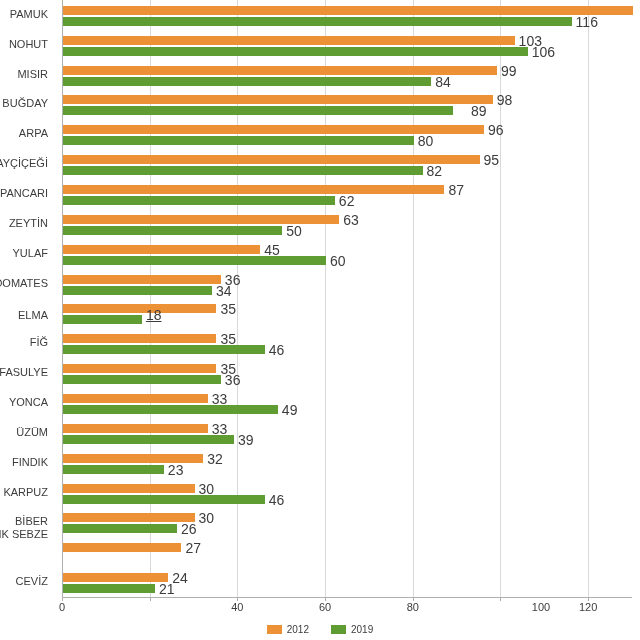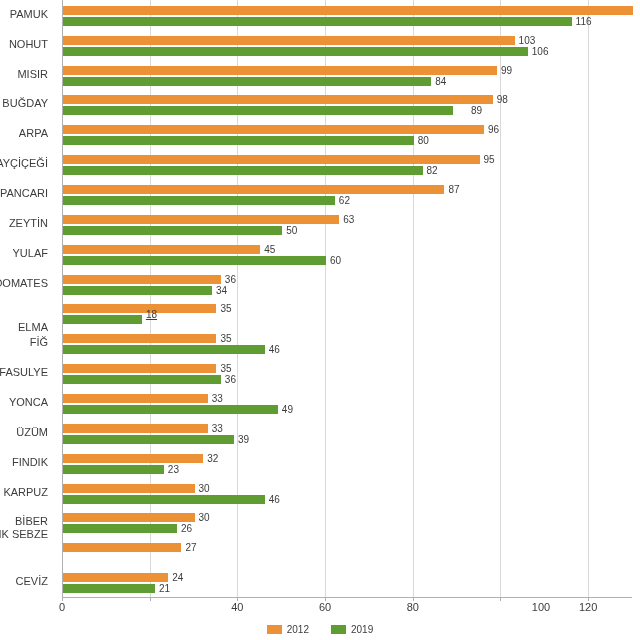--- a/index.html
+++ b/index.html
@@ -28,21 +28,21 @@
   }
   .bar {
     position: absolute;
     height: 9px;
     border: 0;
   }
   .bar.s2020 { background: #ED9137; }
   .bar.s2019 { background: #5F9C32; }
   .bar-label {
     position: absolute;
-    font-size: 10px;
+    font-size: 14px;
     color: #3c3c3c;
     white-space: nowrap;
     line-height: 10px;
   }
   .cat-label {
     position: absolute;
     right: 584px;
     font-size: 11px;
     color: #3c3c3c;
     white-space: nowrap;
@@ -170,21 +170,21 @@
       <div class="cat-label" style="top: 247.725px;">YULAF</div>
       <div class="bar s2020" style="left: 1px; top: 244.725px; width: 197.308px;"></div>
       <div class="bar-label" style="left: 202.308px; top: 244.725px;">45</div>
       <div class="bar s2019" style="left: 1px; top: 255.725px; width: 263.077px;"></div>
       <div class="bar-label" style="left: 268.077px; top: 255.725px;">60</div>
       <div class="cat-label" style="top: 277.575px;">DOMATES</div>
       <div class="bar s2020" style="left: 1px; top: 274.575px; width: 157.846px;"></div>
       <div class="bar-label" style="left: 162.846px; top: 274.575px;">36</div>
       <div class="bar s2019" style="left: 1px; top: 285.575px; width: 149.077px;"></div>
       <div class="bar-label" style="left: 154.077px; top: 285.575px;">34</div>
-      <div class="cat-label" style="top: 322px; margin-left: 25px;">ELMA</div>
+      <div class="cat-label" style="top: 310px; margin-left: 25px;">ELMA</div>
       <div class="bar s2020" style="left: 1px; top: 304.425px; width: 153.462px;"></div>
       <div class="bar-label" style="left: 158.462px; top: 304.425px;">35</div>
       <div class="bar s2019" style="left: 1px; top: 315.425px; width: 78.9231px;"></div>
       <div class="bar-label" style="left: 83.9231px; top: 310px; text-decoration: underline;">18</div>
       <div class="cat-label" style="top: 337.275px;">FİĞ</div>
       <div class="bar s2020" style="left: 1px; top: 334.275px; width: 153.462px;"></div>
       <div class="bar-label" style="left: 158.462px; top: 334.275px;">35</div>
       <div class="bar s2019" style="left: 1px; top: 345.275px; width: 201.692px;"></div>
       <div class="bar-label" style="left: 206.692px; top: 345.275px;">46</div>
       <div class="cat-label" style="top: 367.125px;">FASULYE</div>

